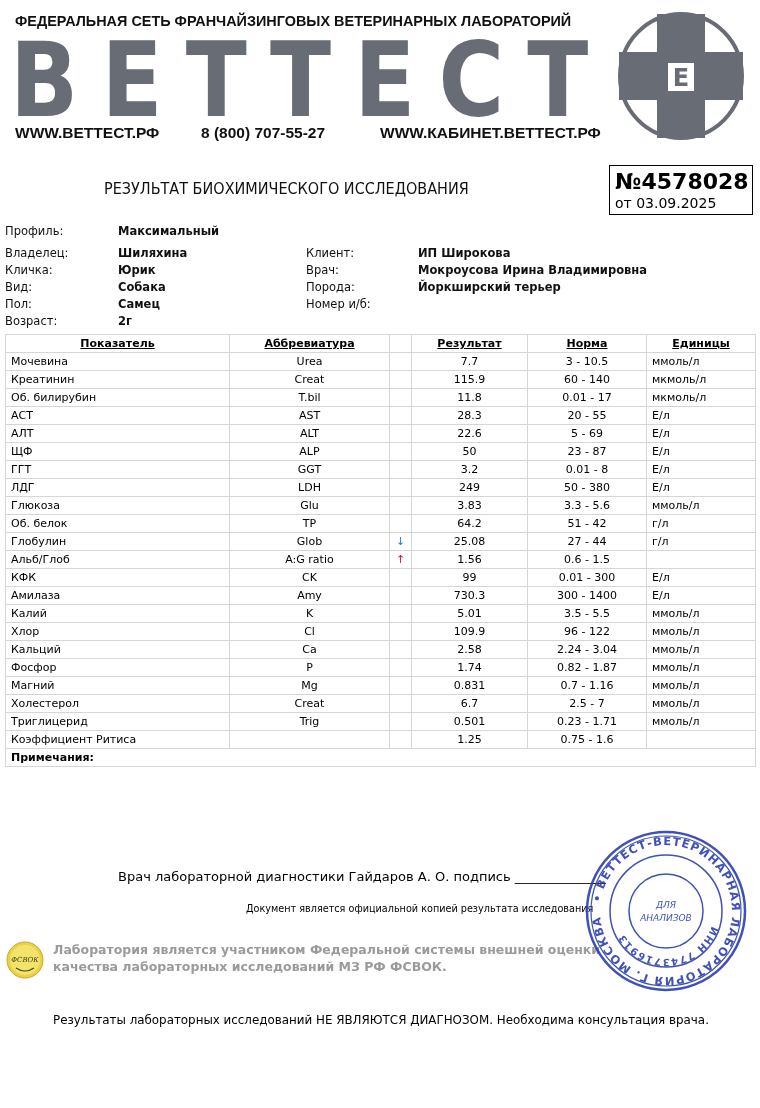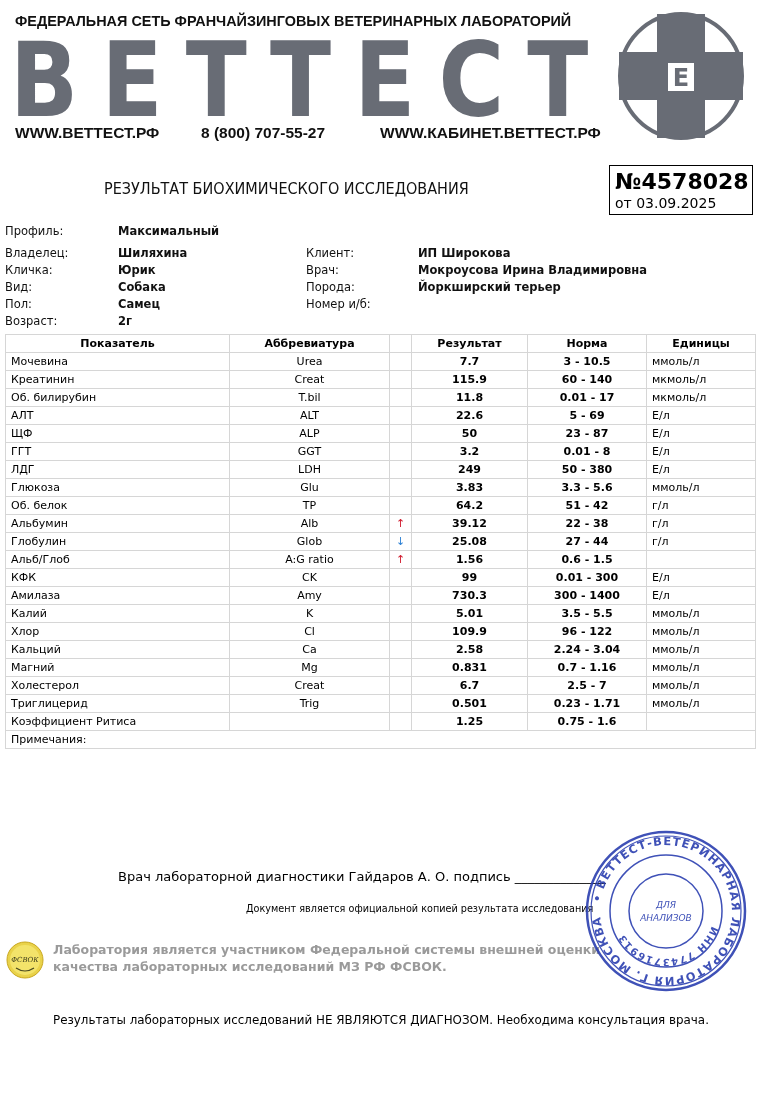--- a/index.html
+++ b/index.html
@@ -25,27 +25,27 @@
   .num-box .date { position: absolute; left: 5px; top: 29px; font-size: 14px; white-space: nowrap; }
 
   
   .lbl { font-size: 12.5px; color: #111; white-space: nowrap; font-family: "DejaVu Sans", sans-serif; transform: scaleX(0.92); transform-origin: left top;}
   .val { font-size: 12.5px; color: #111; font-weight: bold; white-space: nowrap; font-family: "DejaVu Sans", sans-serif; transform: scaleX(0.92); transform-origin: left top;}
 
   
   table.res { position: absolute; left: 5px; top: 334px; width: 750px; border-collapse: collapse;
               font-size: 11px; table-layout: fixed; }
   table.res td, table.res th { border: 1px solid #d6d6d6; height: 17px; padding: 0 5px; white-space: nowrap; overflow: hidden; }
-  table.res th { font-weight: bold; text-align: center; font-size: 11px; }
+  table.res th { font-weight: bold; text-align: center; font-size: 11px; text-decoration: underline; }
   td.c { text-align: center; }
-  td.b { font-weight: bold; }
+  td.b { font-weight: normal; }
   td.flag { text-align: center; font-size: 11px; padding: 0; }
   .up { color: #d0192c; }
   .down { color: #2a7fd4; }
-  td.notes { font-weight: normal; border-right: 1px solid #d6d6d6; margin-left: 48px; }
+  td.notes { font-weight: bold; border-right: 1px solid #d6d6d6; margin-left: 48px; }
 
   .sig { left: 118px; top: 869px; font-size: 13px; white-space: nowrap; }
   .official { left: 246px; top: 902px; font-size: 10.5px; white-space: nowrap; transform: scaleX(0.92); transform-origin: left top; }
   .fsvok-text { left: 53px; top: 941px; font-size: 12.5px; font-weight: bold; color: #9a9a9a; line-height: 17px; white-space: nowrap; }
   .fsvok-logo { left: 6px; top: 941px; width: 38px; height: 38px; }
   .disclaimer { left: 53px; top: 1012px; font-size: 12.5px; white-space: nowrap; transform: scaleX(0.95); transform-origin: left top; }
   .stamp { left: 584px; top: 829px; width: 164px; height: 164px; opacity: 0.9; }
 </style>
 </head>
 <body>
@@ -134,20 +134,28 @@
       </tr>
       <tr>
         <td>Об. билирубин</td>
         <td class="c">T.bil</td>
         <td class="flag"></td>
         <td class="c b">11.8</td>
         <td class="c b">0.01 - 17</td>
         <td>мкмоль/л</td>
       </tr>
       <tr>
+        <td>АСТ</td>
+        <td class="c">AST</td>
+        <td class="flag"></td>
+        <td class="c b">28.3</td>
+        <td class="c b">20 - 55</td>
+        <td>Е/л</td>
+      </tr>
+      <tr>
         <td>АЛТ</td>
         <td class="c">ALT</td>
         <td class="flag"></td>
         <td class="c b">22.6</td>
         <td class="c b">5 - 69</td>
         <td>Е/л</td>
       </tr>
       <tr>
         <td>ЩФ</td>
         <td class="c">ALP</td>
@@ -179,28 +187,20 @@
         <td class="c b">3.83</td>
         <td class="c b">3.3 - 5.6</td>
         <td>ммоль/л</td>
       </tr>
       <tr>
         <td>Об. белок</td>
         <td class="c">TP</td>
         <td class="flag"></td>
         <td class="c b">64.2</td>
         <td class="c b">51 - 42</td>
-        <td>г/л</td>
-      </tr>
-      <tr>
-        <td>Альбумин</td>
-        <td class="c">Alb</td>
-        <td class="flag up">↑</td>
-        <td class="c b">39.12</td>
-        <td class="c b">22 - 38</td>
         <td>г/л</td>
       </tr>
       <tr>
         <td>Глобулин</td>
         <td class="c">Glob</td>
         <td class="flag down">↓</td>
         <td class="c b">25.08</td>
         <td class="c b">27 - 44</td>
         <td>г/л</td>
       </tr>
@@ -243,20 +243,28 @@
         <td class="c b">109.9</td>
         <td class="c b">96 - 122</td>
         <td>ммоль/л</td>
       </tr>
       <tr>
         <td>Кальций</td>
         <td class="c">Ca</td>
         <td class="flag"></td>
         <td class="c b">2.58</td>
         <td class="c b">2.24 - 3.04</td>
+        <td>ммоль/л</td>
+      </tr>
+      <tr>
+        <td>Фосфор</td>
+        <td class="c">P</td>
+        <td class="flag"></td>
+        <td class="c b">1.74</td>
+        <td class="c b">0.82 - 1.87</td>
         <td>ммоль/л</td>
       </tr>
       <tr>
         <td>Магний</td>
         <td class="c">Mg</td>
         <td class="flag"></td>
         <td class="c b">0.831</td>
         <td class="c b">0.7 - 1.16</td>
         <td>ммоль/л</td>
       </tr>

